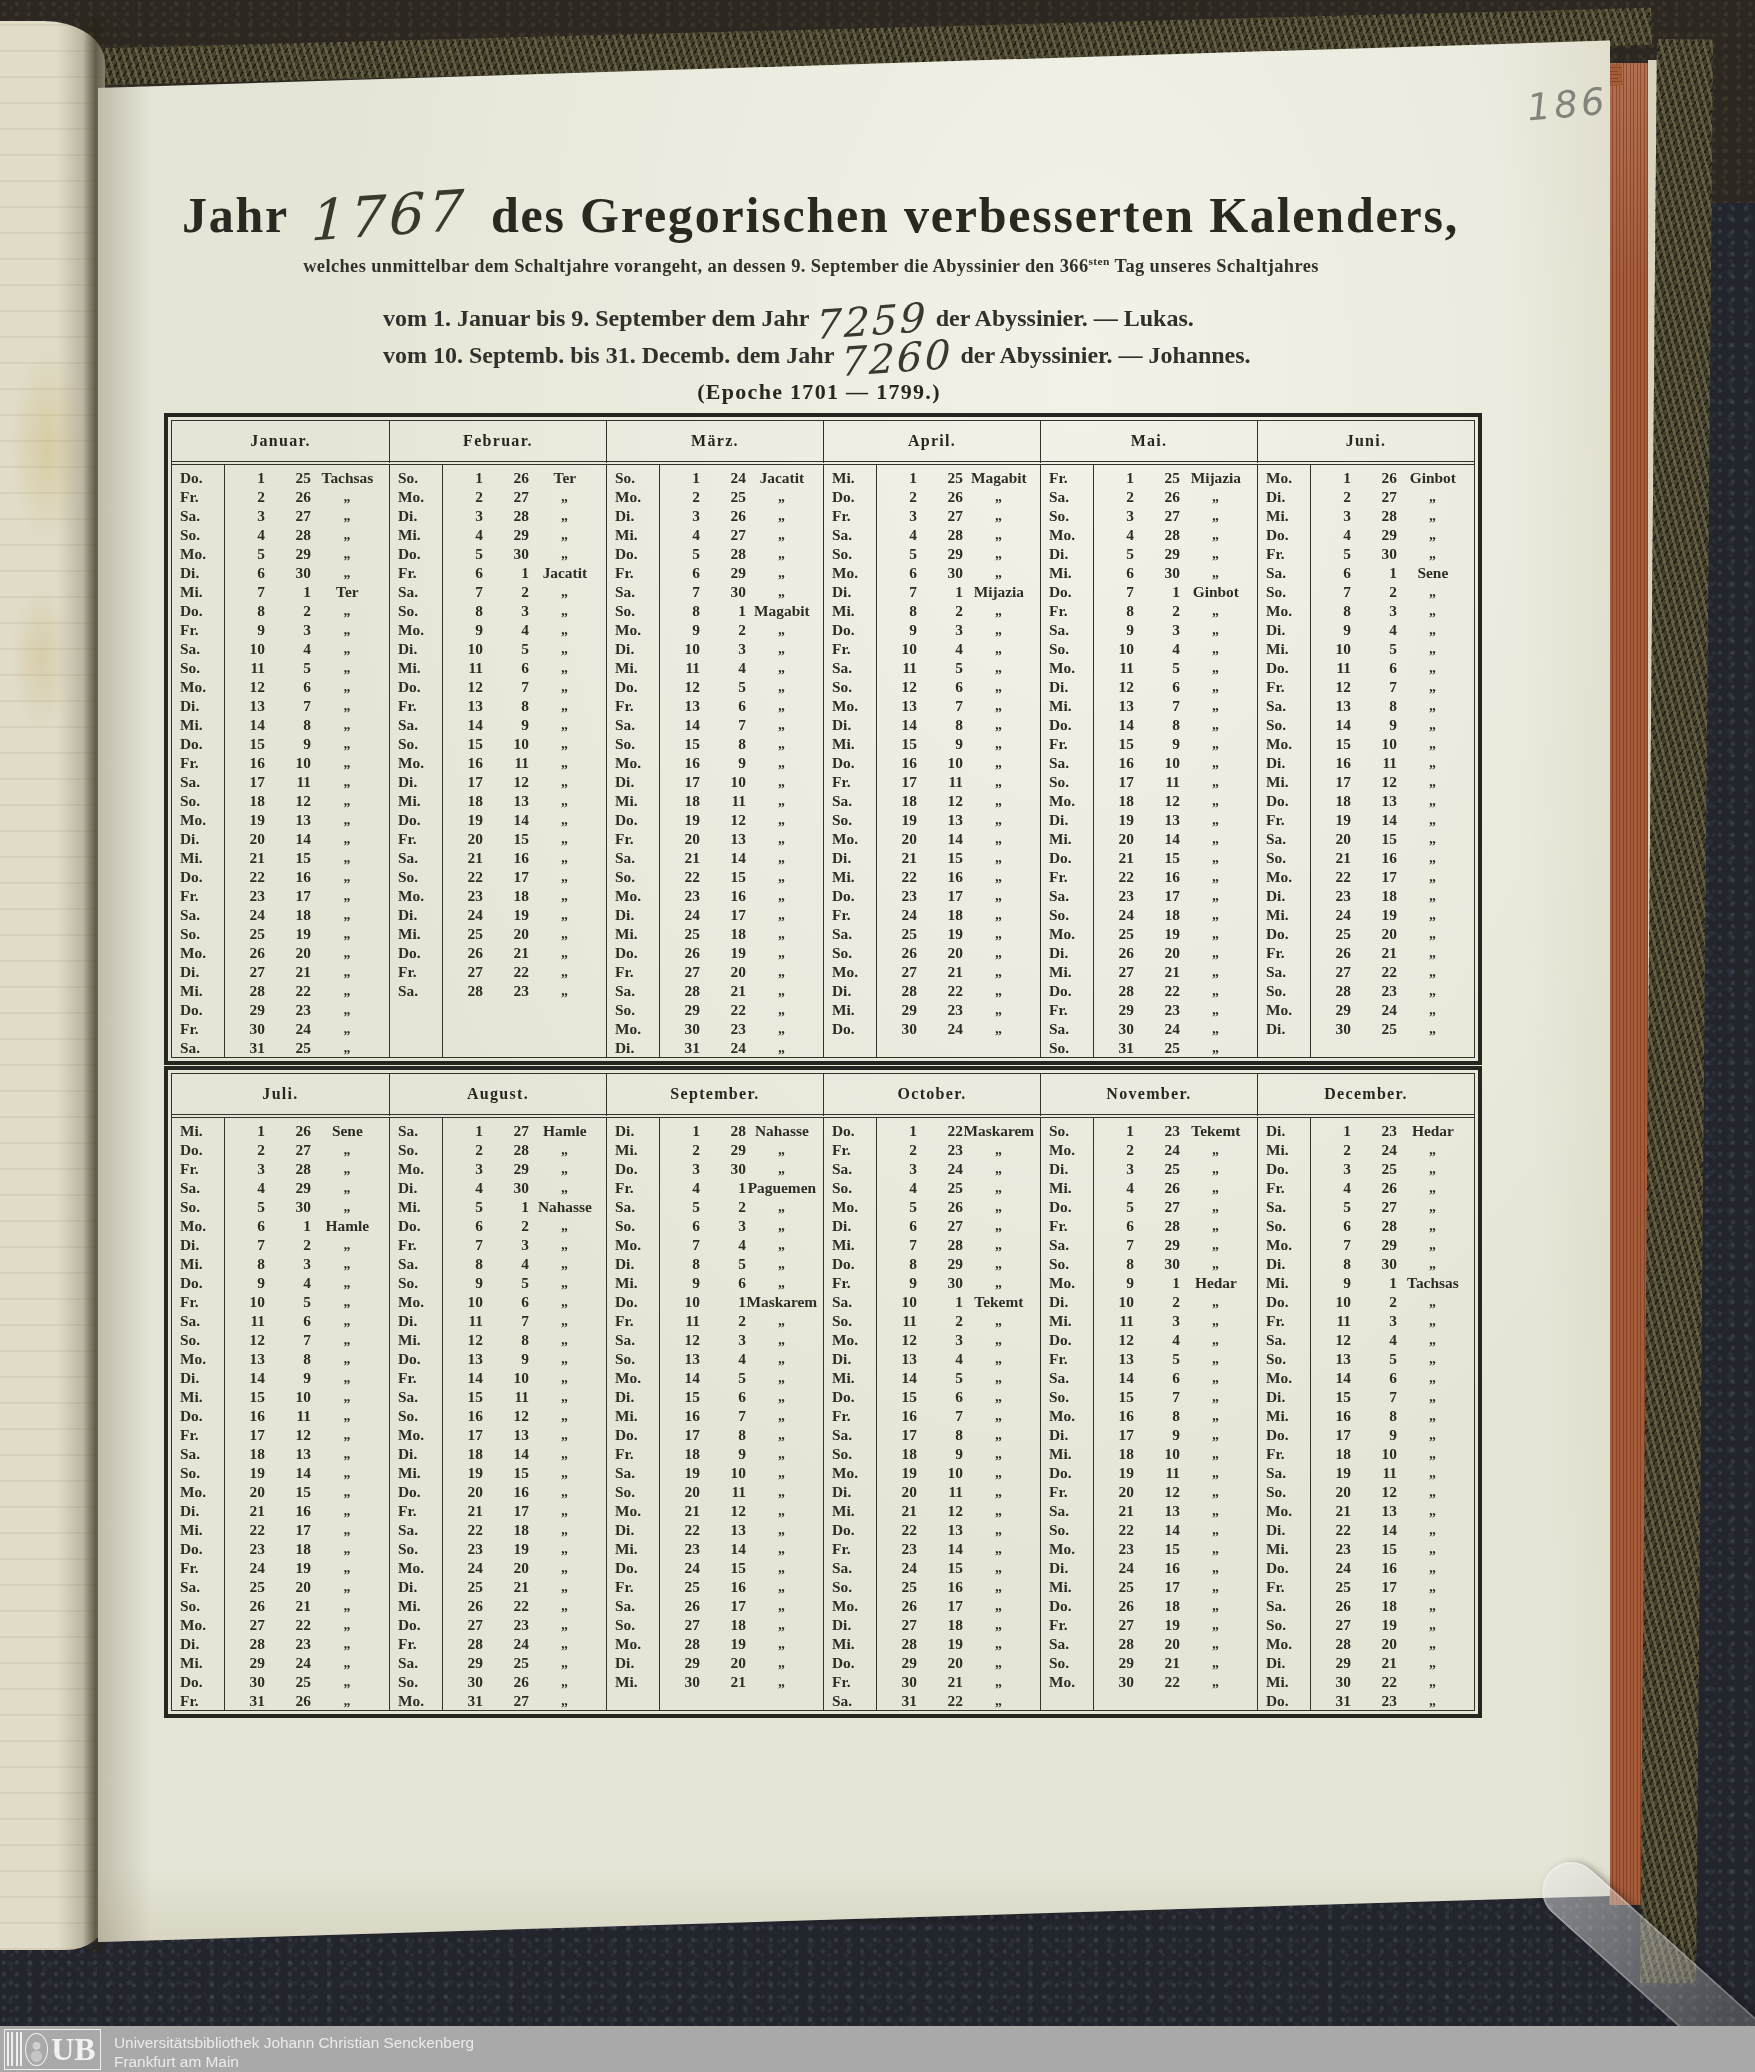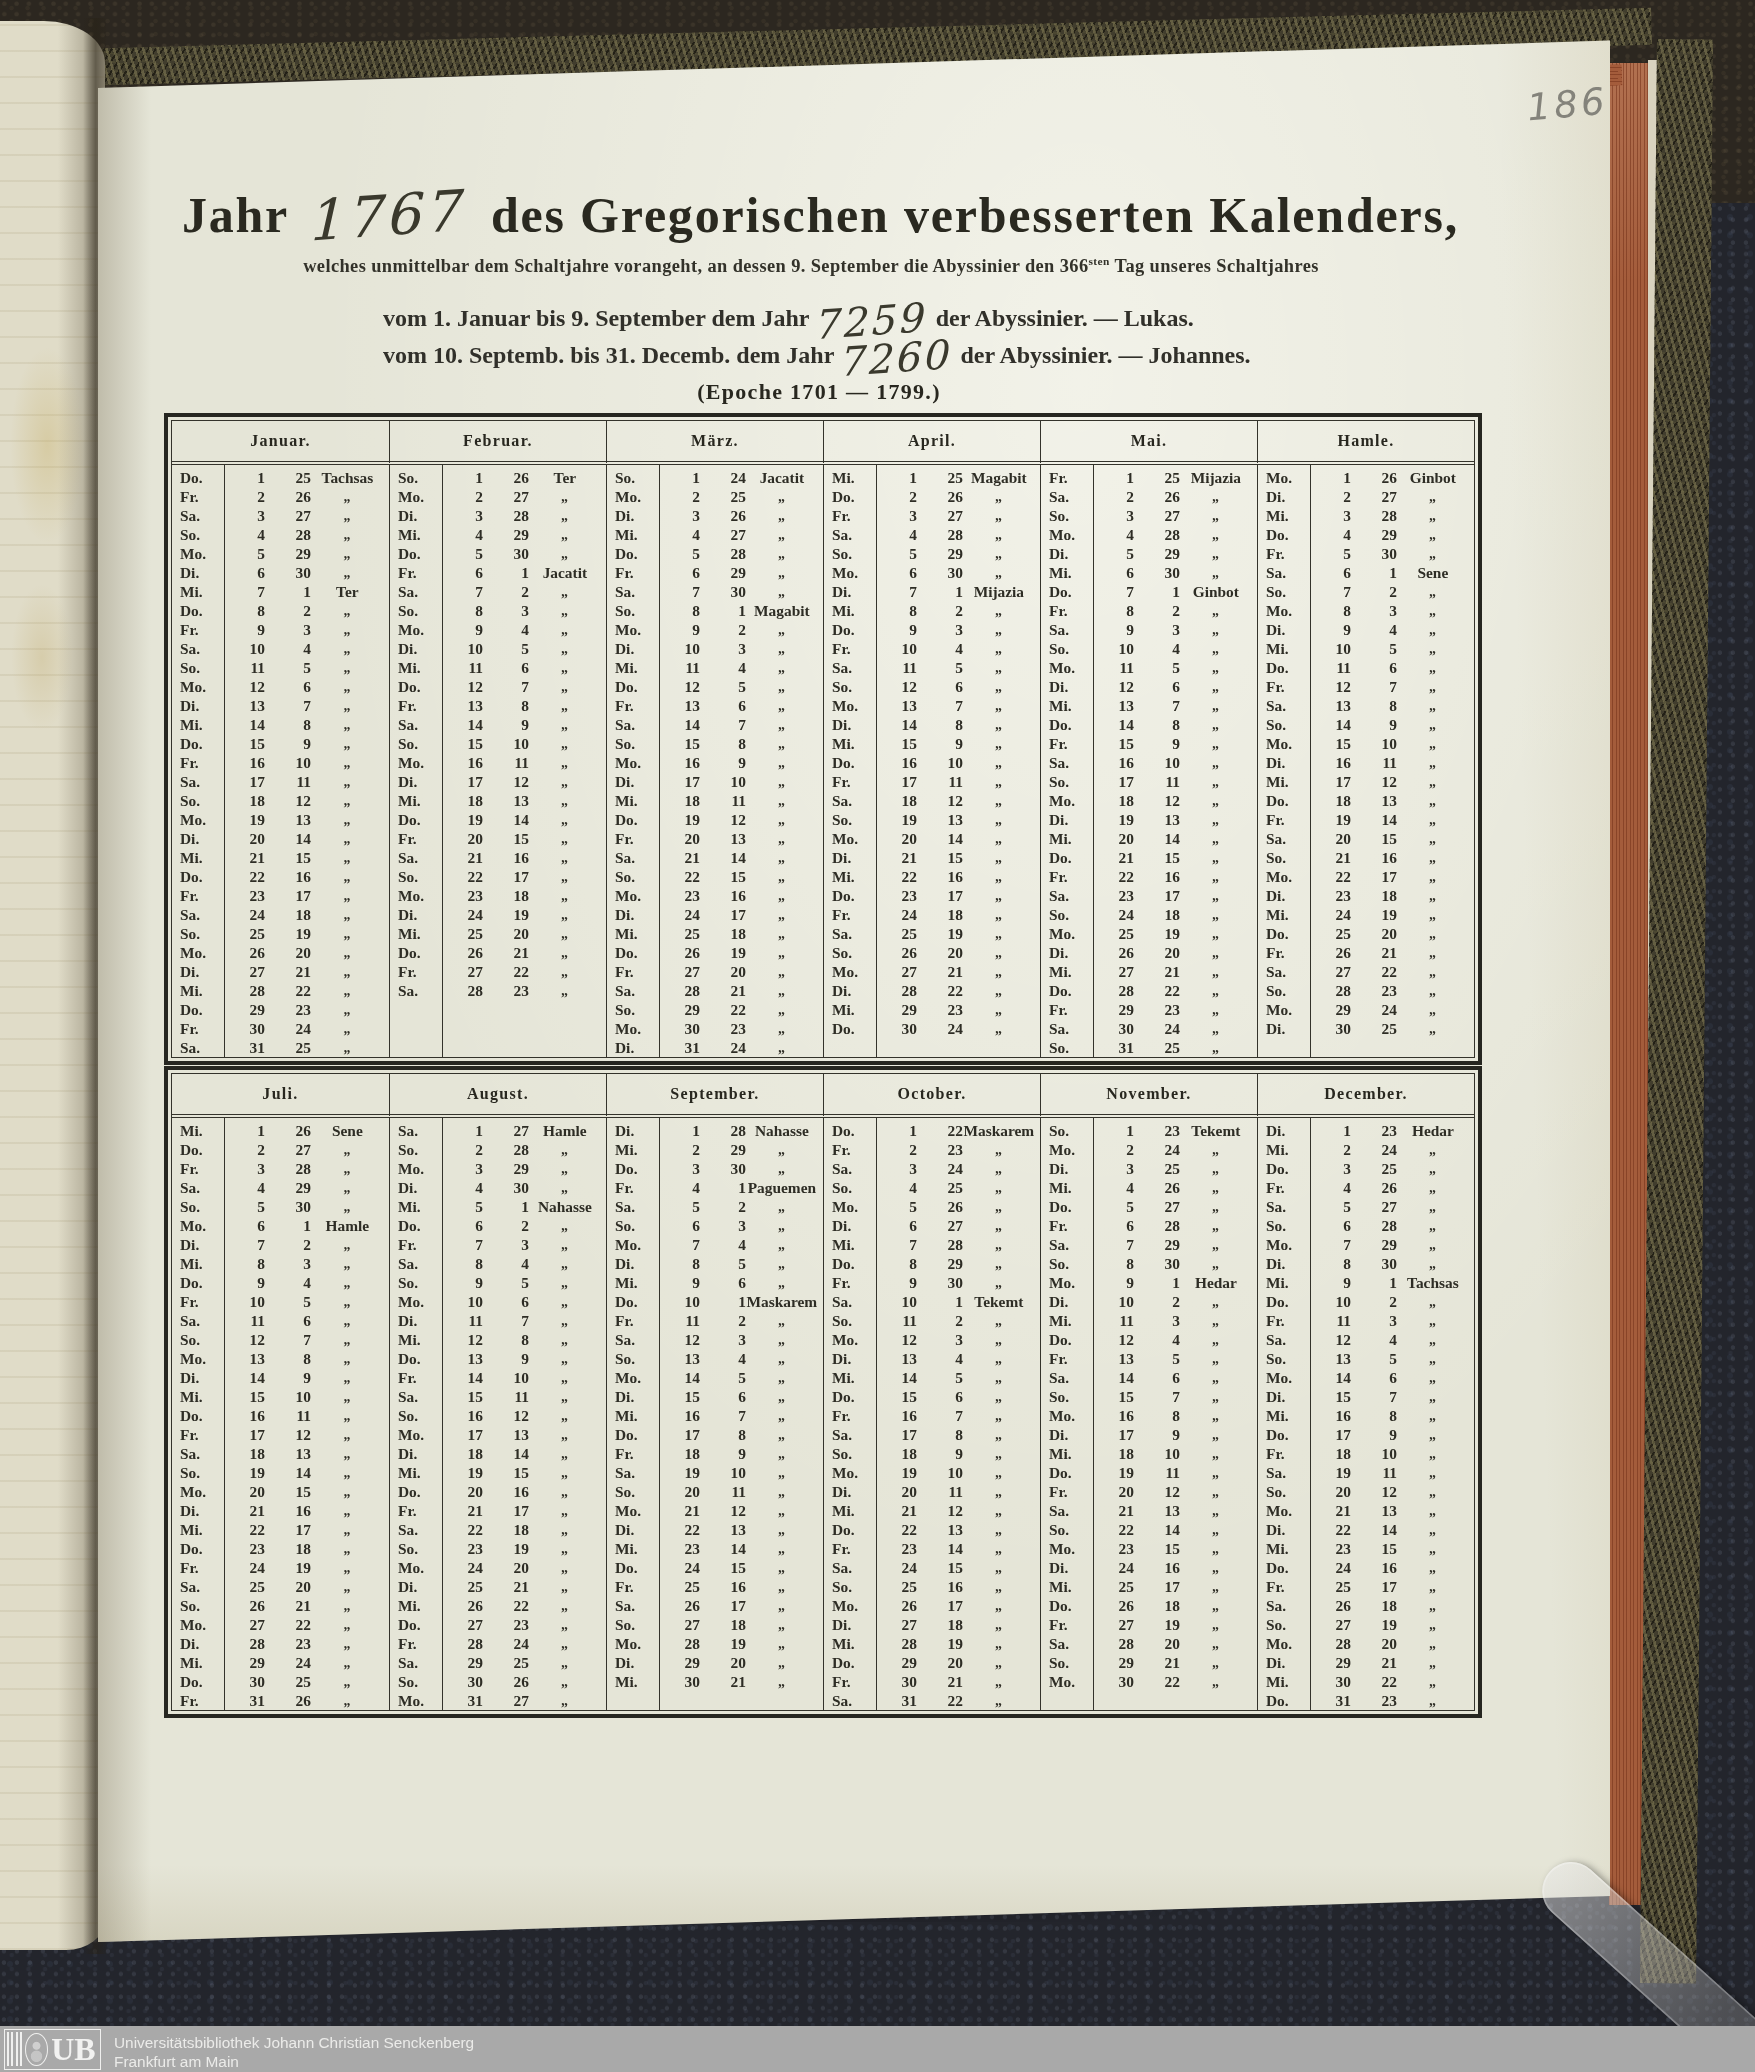--- a/index.html
+++ b/index.html
@@ -150,21 +150,21 @@
     </div>
     <div class="epoche">(Epoche 1701 — 1799.)</div>
 
     <div class="cal-table t1" id="table1">
         <div class="cal-head">
           <div class="mh">Januar.</div>
           <div class="mh">Februar.</div>
           <div class="mh">März.</div>
           <div class="mh">April.</div>
           <div class="mh">Mai.</div>
-          <div class="mh">Hamle.</div>
+          <div class="mh">Juni.</div>
         </div>
         <div class="cal-body">
           <div class="month-col">
             <div class="wd-col">
               <div class="wd">Do.</div>
               <div class="wd">Fr.</div>
               <div class="wd">Sa.</div>
               <div class="wd">So.</div>
               <div class="wd">Mo.</div>
               <div class="wd">Di.</div>

